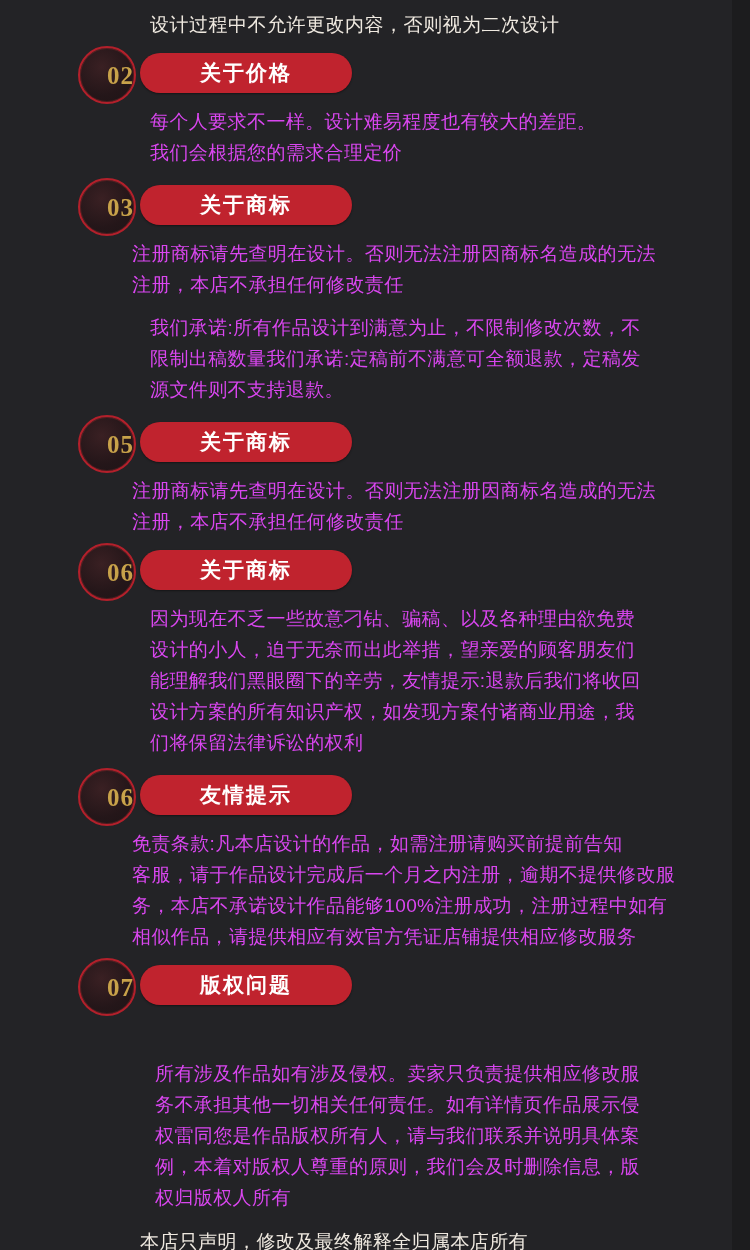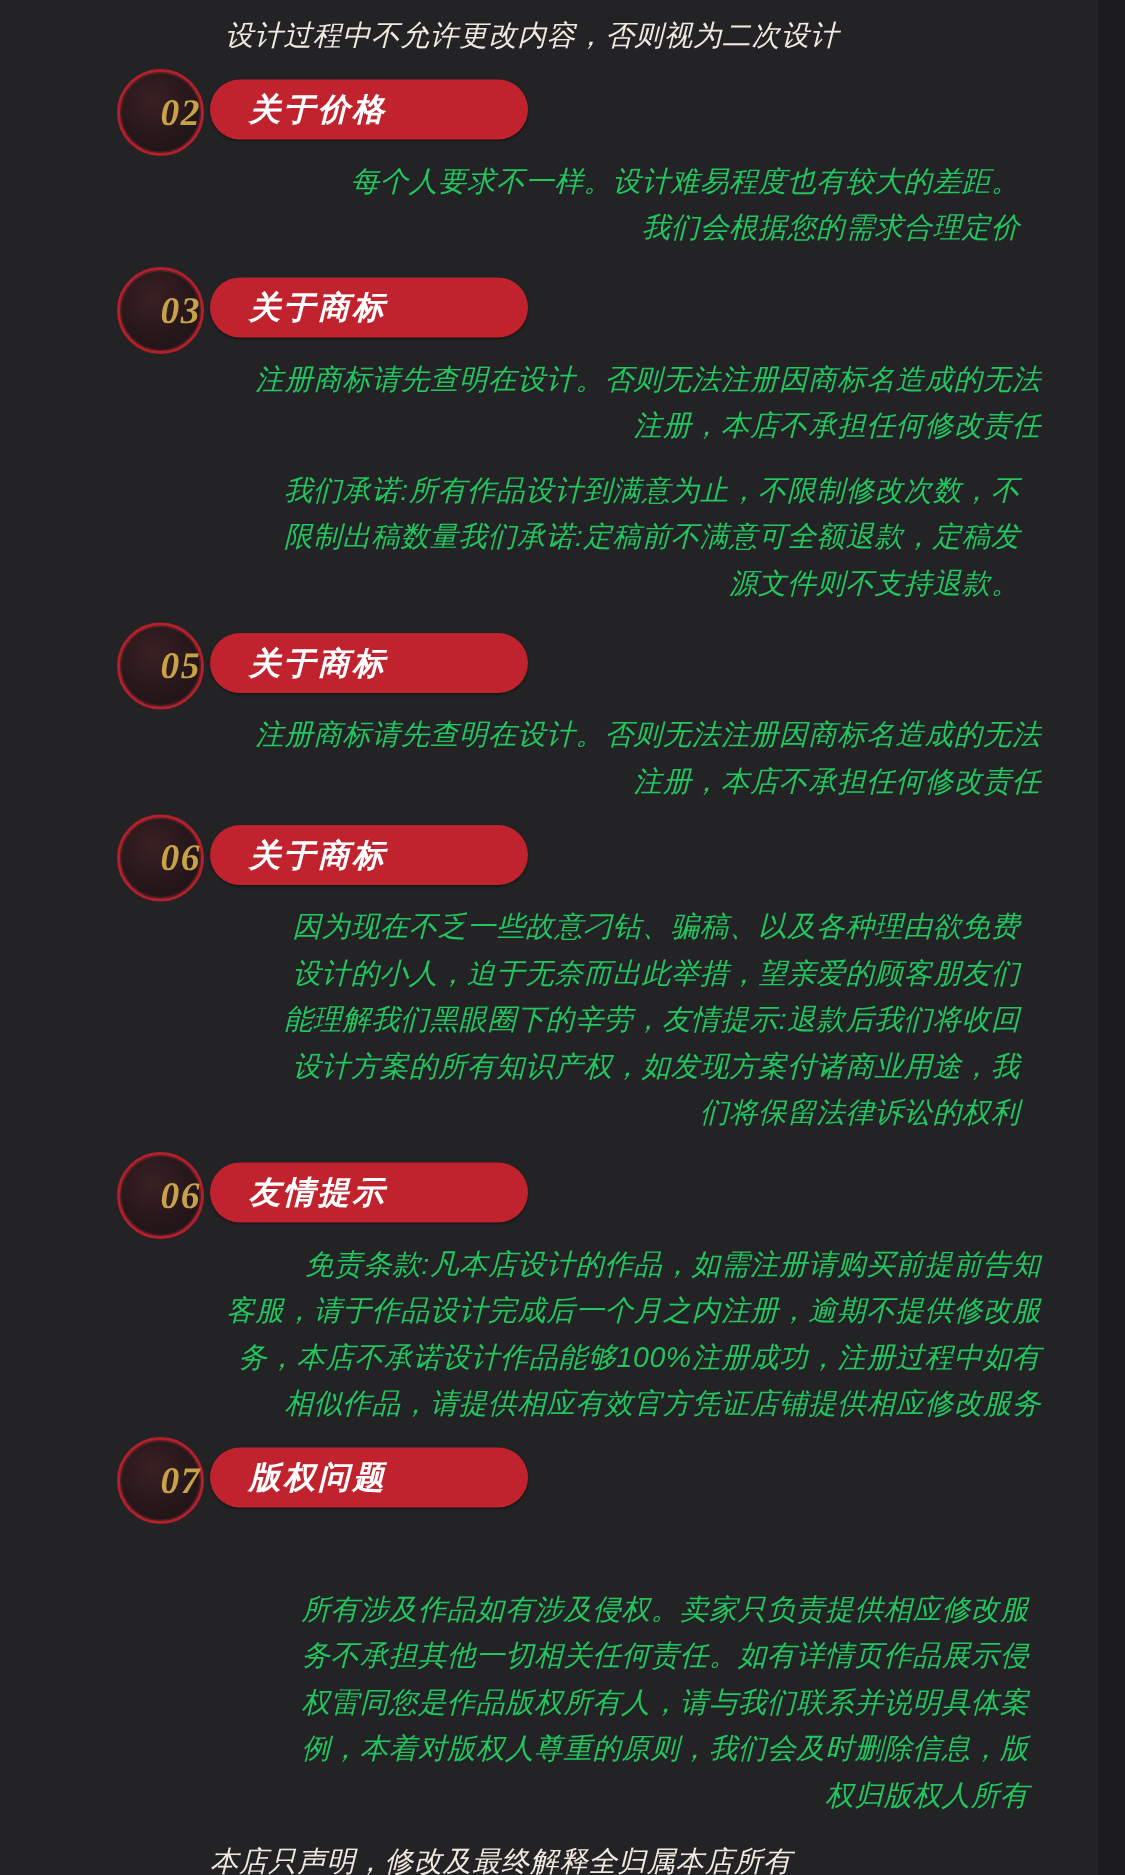--- a/index.html
+++ b/index.html
@@ -15,21 +15,20 @@
     color: #f2ece2;
     position: relative;
   }
   .page {
     width: 732px;
     height: 1250px;
     background: #232326;
     position: relative;
     box-sizing: border-box;
     padding: 0;
-    font-style: italic;
   }
 
   
   .intro {
     font-size: 19px;
     line-height: 30px;
     color: #efe9e0;
     padding: 10px 0 6px 150px;
     letter-spacing: 0.5px;
   }
@@ -73,37 +72,37 @@
     position: absolute;
     left: 140px;
     top: 7px;
     height: 40px;
     min-width: 160px;
     padding: 0 26px;
     border-radius: 20px;
     background: #c0232e;
     display: flex;
     align-items: center;
+    justify-content: center;
     box-shadow: 0 1px 2px rgba(0,0,0,0.4);
   }
   .pill span {
     font-size: 21px;
     font-weight: bold;
     color: #ffffff;
     letter-spacing: 2px;
     white-space: nowrap;
   }
 
   .body-text {
     font-size: 19px;
     line-height: 31px;
-    color: #22c55e;
+    color: #d946ef;
     letter-spacing: 0.4px;
     white-space: pre-wrap;
-    text-align: right;
   }
   .pad-150 { padding-left: 150px; padding-right: 28px; }
   .pad-155 { padding-left: 155px; padding-right: 22px; margin-top: 40px; }
   .pad-132 { padding-left: 132px; padding-right: 14px; }
 
   .gap-6 { height: 6px; }
   .gap-10 { height: 10px; }
 
   .footer-note {
     font-size: 19px;

